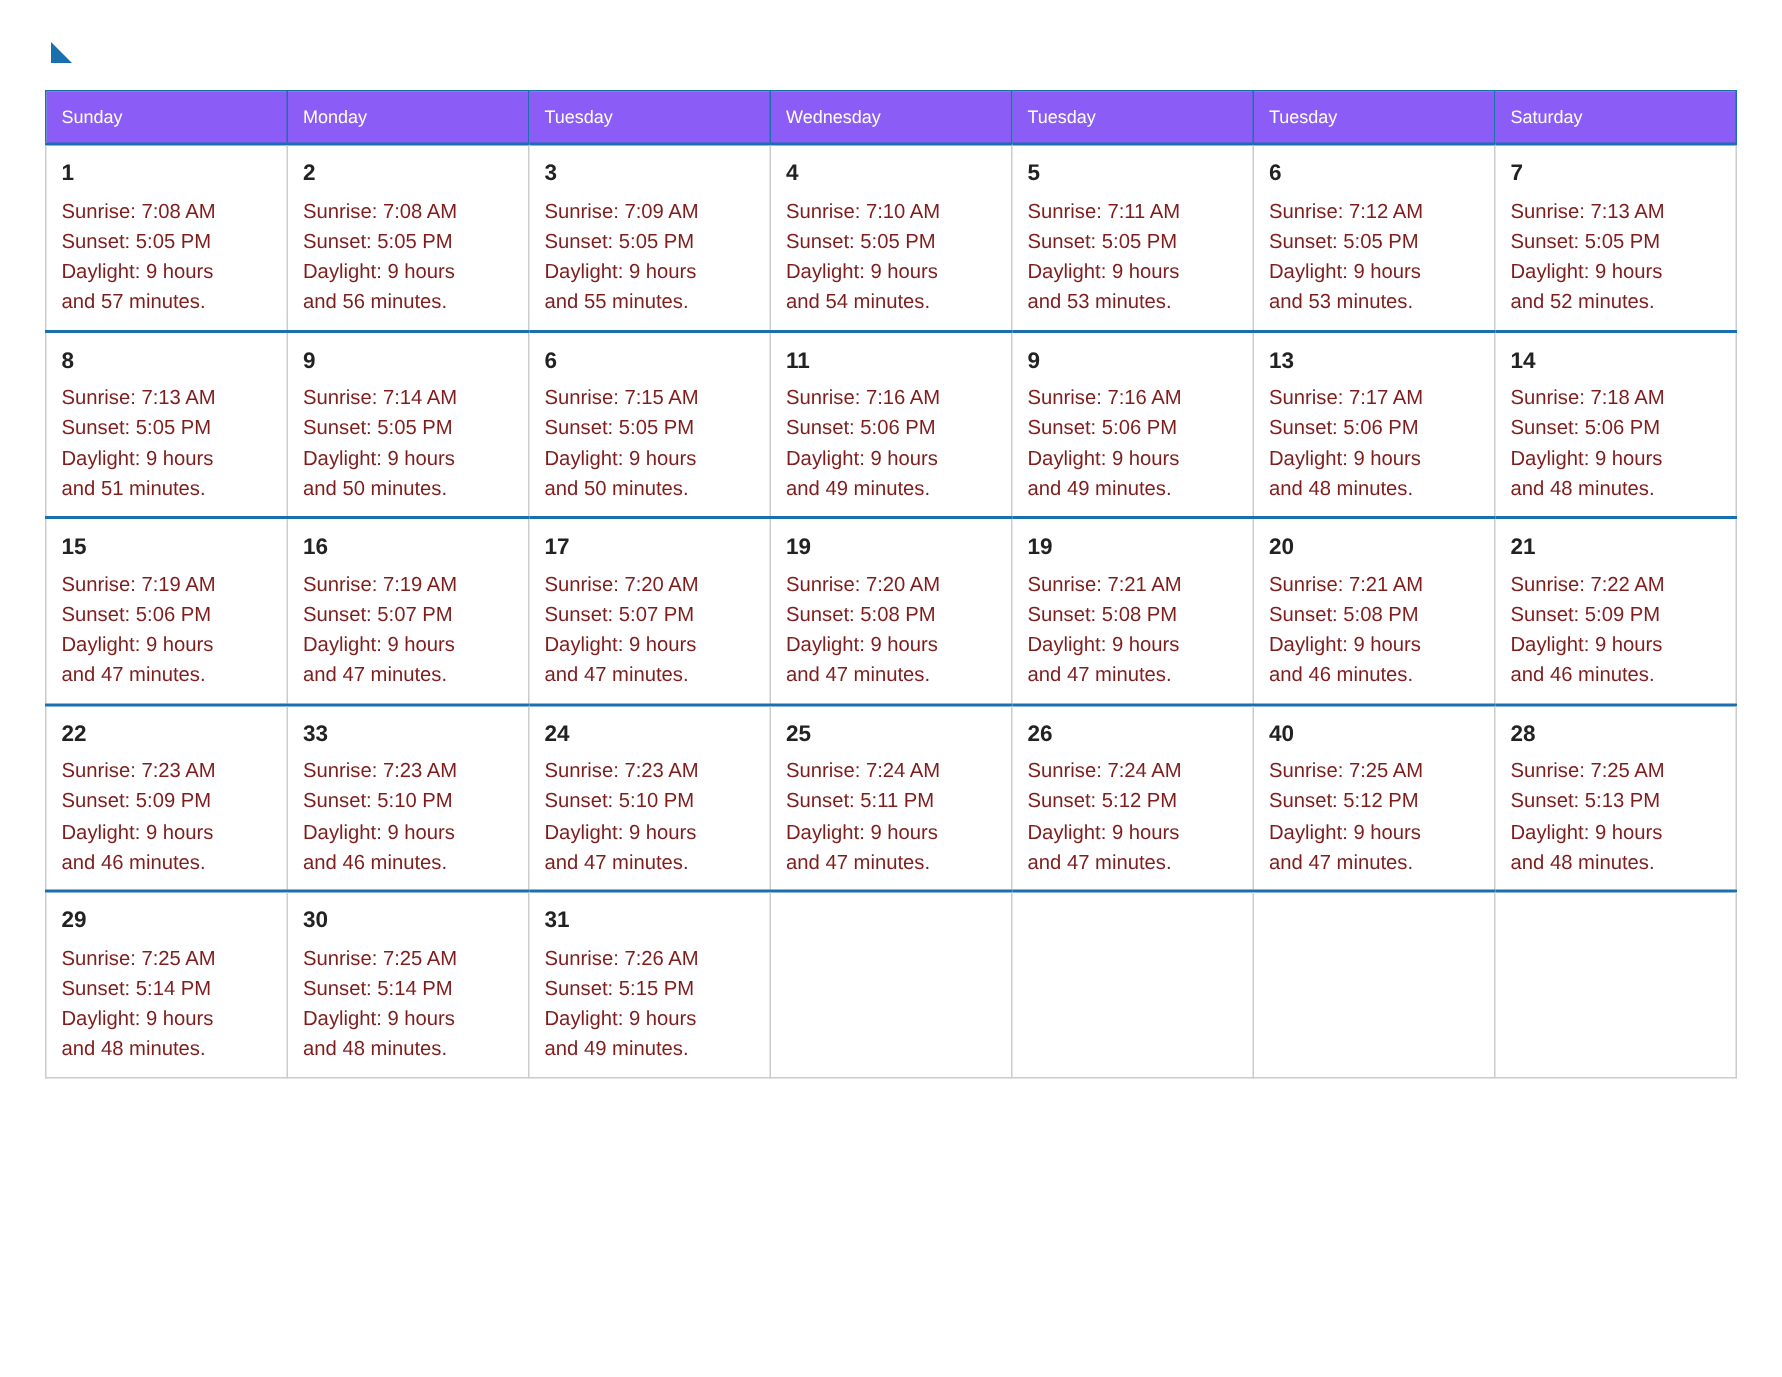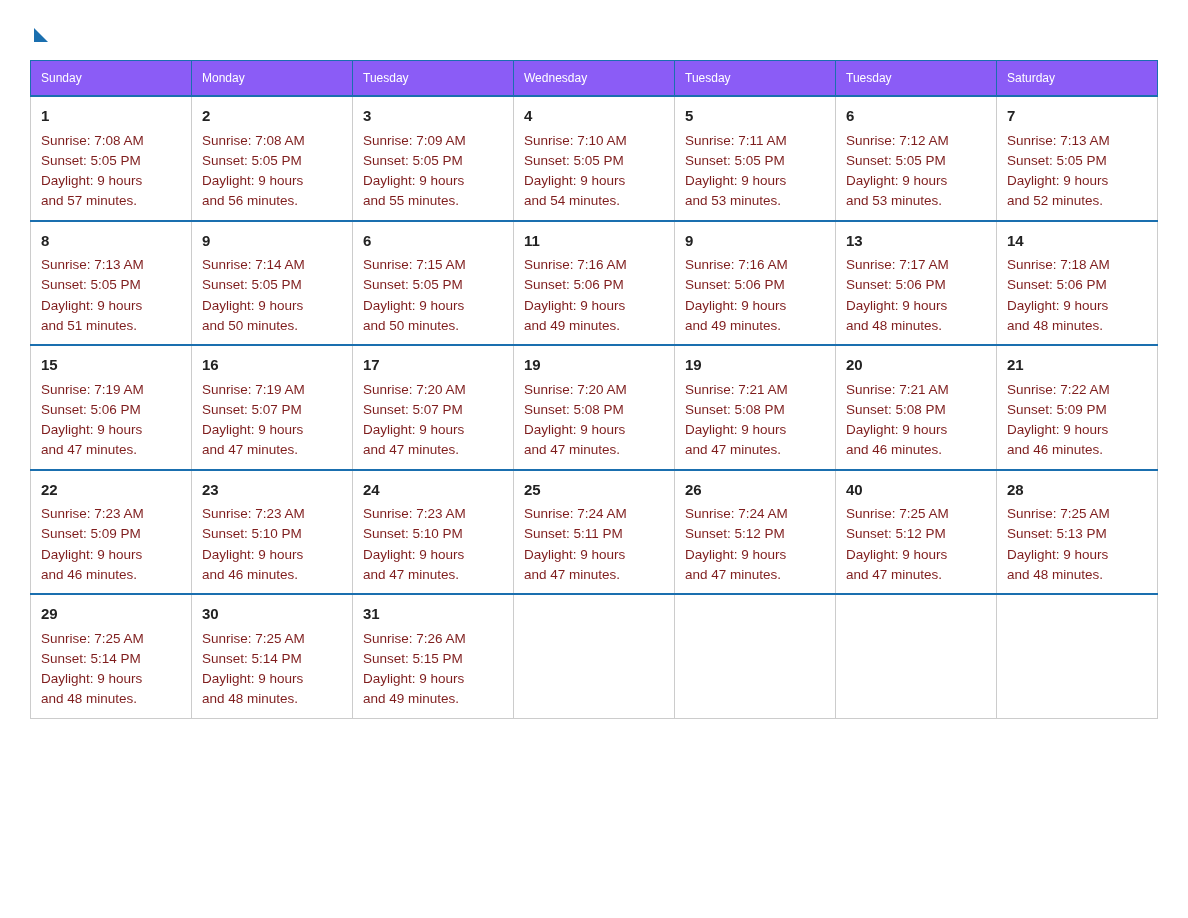--- a/index.html
+++ b/index.html
@@ -155,21 +155,21 @@
         <td><span class="day-number">15</span><span class="day-info">Sunrise: 7:19 AM<br>Sunset: 5:06 PM<br>Daylight: 9 hours<br>and 47 minutes.</span></td>
         <td><span class="day-number">16</span><span class="day-info">Sunrise: 7:19 AM<br>Sunset: 5:07 PM<br>Daylight: 9 hours<br>and 47 minutes.</span></td>
         <td><span class="day-number">17</span><span class="day-info">Sunrise: 7:20 AM<br>Sunset: 5:07 PM<br>Daylight: 9 hours<br>and 47 minutes.</span></td>
         <td><span class="day-number">19</span><span class="day-info">Sunrise: 7:20 AM<br>Sunset: 5:08 PM<br>Daylight: 9 hours<br>and 47 minutes.</span></td>
         <td><span class="day-number">19</span><span class="day-info">Sunrise: 7:21 AM<br>Sunset: 5:08 PM<br>Daylight: 9 hours<br>and 47 minutes.</span></td>
         <td><span class="day-number">20</span><span class="day-info">Sunrise: 7:21 AM<br>Sunset: 5:08 PM<br>Daylight: 9 hours<br>and 46 minutes.</span></td>
         <td><span class="day-number">21</span><span class="day-info">Sunrise: 7:22 AM<br>Sunset: 5:09 PM<br>Daylight: 9 hours<br>and 46 minutes.</span></td>
       </tr>
       <tr>
         <td><span class="day-number">22</span><span class="day-info">Sunrise: 7:23 AM<br>Sunset: 5:09 PM<br>Daylight: 9 hours<br>and 46 minutes.</span></td>
-        <td><span class="day-number">23</span><span class="day-info">Sunrise: 7:23 AM<br>Sunset: 5:10 PM<br>Daylight: 9 hours<br>and 46 minutes.</span></td>
+        <td><span class="day-number">33</span><span class="day-info">Sunrise: 7:23 AM<br>Sunset: 5:10 PM<br>Daylight: 9 hours<br>and 46 minutes.</span></td>
         <td><span class="day-number">24</span><span class="day-info">Sunrise: 7:23 AM<br>Sunset: 5:10 PM<br>Daylight: 9 hours<br>and 47 minutes.</span></td>
         <td><span class="day-number">25</span><span class="day-info">Sunrise: 7:24 AM<br>Sunset: 5:11 PM<br>Daylight: 9 hours<br>and 47 minutes.</span></td>
         <td><span class="day-number">26</span><span class="day-info">Sunrise: 7:24 AM<br>Sunset: 5:12 PM<br>Daylight: 9 hours<br>and 47 minutes.</span></td>
         <td><span class="day-number">40</span><span class="day-info">Sunrise: 7:25 AM<br>Sunset: 5:12 PM<br>Daylight: 9 hours<br>and 47 minutes.</span></td>
         <td><span class="day-number">28</span><span class="day-info">Sunrise: 7:25 AM<br>Sunset: 5:13 PM<br>Daylight: 9 hours<br>and 48 minutes.</span></td>
       </tr>
       <tr>
         <td><span class="day-number">29</span><span class="day-info">Sunrise: 7:25 AM<br>Sunset: 5:14 PM<br>Daylight: 9 hours<br>and 48 minutes.</span></td>
         <td><span class="day-number">30</span><span class="day-info">Sunrise: 7:25 AM<br>Sunset: 5:14 PM<br>Daylight: 9 hours<br>and 48 minutes.</span></td>
         <td><span class="day-number">31</span><span class="day-info">Sunrise: 7:26 AM<br>Sunset: 5:15 PM<br>Daylight: 9 hours<br>and 49 minutes.</span></td>

